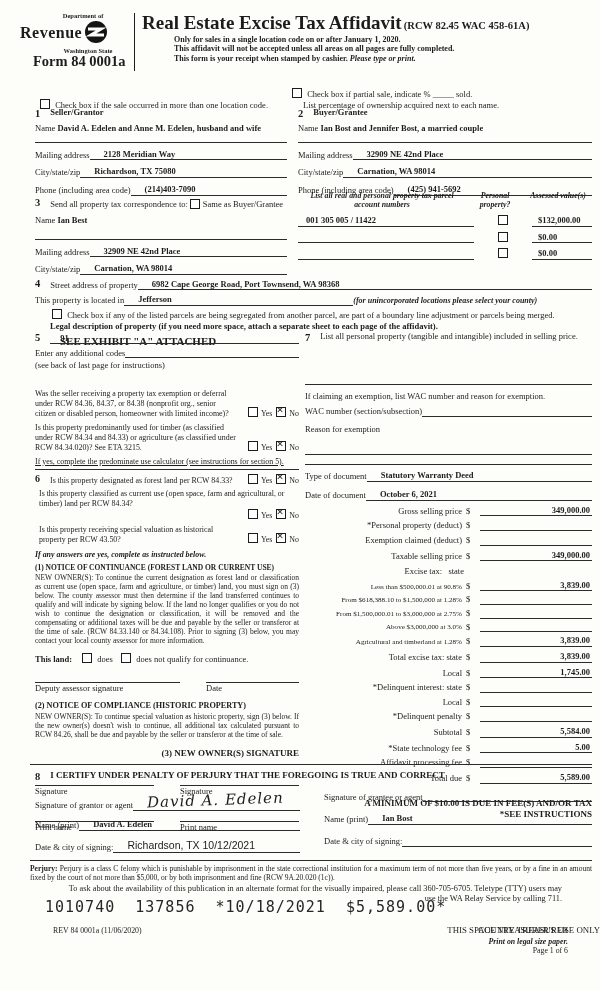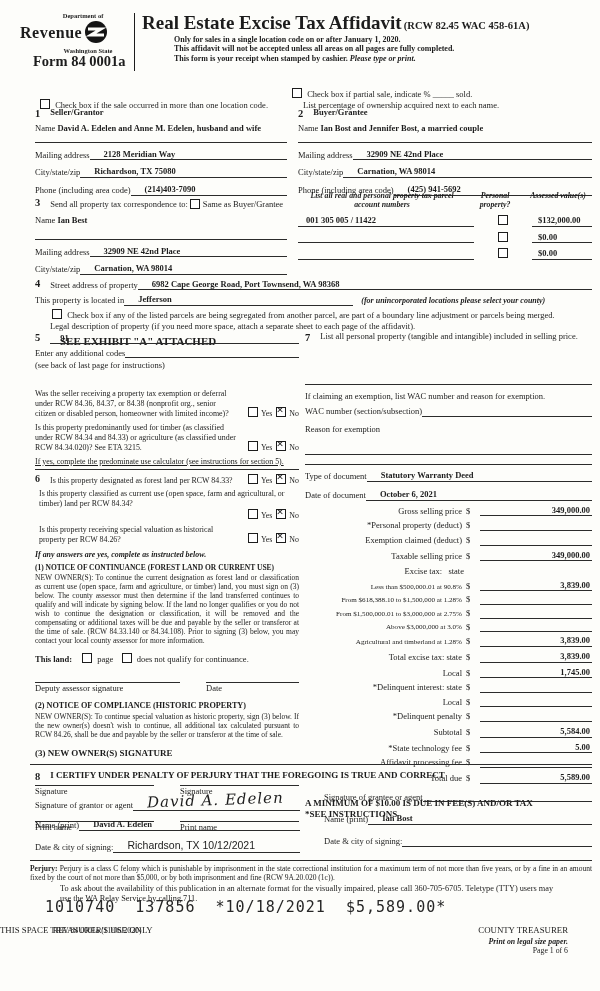--- a/index.html
+++ b/index.html
@@ -27,21 +27,21 @@
   .xs{font-size:7.5px;line-height:1.2;}
   .trow{display:flex;align-items:flex-end;margin-top:4px;}
   .tlabel{flex:1 1 auto;text-align:right;padding-right:4px;white-space:nowrap;}
   .tdollar{flex:0 0 14px;}
   .tval{flex:0 0 110px;border-bottom:1px solid #2b2b2b;text-align:right;font-weight:bold;
         padding-right:2px;min-height:9px;}
   .trow.small{font-size:7.1px;margin-top:3px;}
   .sig-pair{display:flex;gap:26px;}
   .sig-cell{flex:1;}
   .sig-line{border-top:1px solid #2b2b2b;margin-top:12px;}
-  .center{text-align:left;}
+  .center{text-align:right;}
   .handwrite{font-family:"DejaVu Serif",serif;font-style:italic;font-size:15px;letter-spacing:1px;
              display:inline-block;transform:rotate(-2deg);font-weight:normal;}
   .typed{font-family:"Liberation Sans","DejaVu Sans",sans-serif;font-size:10.5px;font-weight:normal;}
   .stamp{font-family:"DejaVu Sans Mono",monospace;font-size:15px;letter-spacing:1px;color:#262626;
          white-space:pre;}
   .parcel-head{display:flex;font-weight:bold;font-style:italic;font-size:7.8px;line-height:1.15;text-align:center;}
   .parcel-row{display:flex;align-items:flex-end;margin-top:5px;}
   .pr-num{flex:0 0 168px;border-bottom:1px solid #2b2b2b;font-weight:bold;padding-left:8px;min-height:10px;}
   .pr-cb{flex:0 0 58px;text-align:center;}
   .pr-val{flex:1;border-bottom:1px solid #2b2b2b;font-weight:bold;padding-left:6px;min-height:10px;}
@@ -193,27 +193,27 @@
 
   <div class="abs" style="left:35px;top:277px;width:557px;">
     <div class="frow" style="margin-top:0;">
       <span class="sec-num">4</span>
       <span class="flabel">Street address of property</span>
       <span class="fill">6982 Cape George Road, Port Townsend, WA  98368</span>
     </div>
     <div style="display:flex;align-items:flex-end;margin-top:4px;">
       <span class="flabel">This property is located in</span>
       <span class="fill" style="flex:0 0 215px;">Jefferson</span>
-      <span class="bi" style="margin-left:8px;font-size:8px;">(for unincorporated locations please select your county)</span>
+      <span class="bi" style="margin-left:0;font-size:8px;">(for unincorporated locations please select your county)</span>
     </div>
     <div style="margin-top:3px;padding-left:15px;">
       <span class="cb"></span>
       <span>Check box if any of the listed parcels are being segregated from another parcel, are part of a boundary line adjustment or parcels being merged.</span>
     </div>
-    <div style="margin-top:1px;padding-left:15px;">Legal description of property (if you need more space, attach a separate sheet to each page of the affidavit).</div>
+    <div style="margin-top:1px;padding-left:15px;font-weight:bold;">Legal description of property (if you need more space, attach a separate sheet to each page of the affidavit).</div>
     <div class="b" style="margin-top:3px;padding-left:25px;font-size:11px;">SEE EXHIBIT "A" ATTACHED</div>
   </div>
 
   <div class="abs" style="left:35px;top:331px;width:264px;">
     <div class="frow" style="margin-top:0;">
       <span class="sec-num">5</span>
       <span class="fill" style="padding-left:10px;">91</span>
     </div>
     <div class="frow" style="margin-top:3px;">
       <span class="flabel">Enter any additional codes</span>
@@ -251,35 +251,35 @@
 
     <div class="qrow sm" style="margin-top:4px;flex-direction:column;">
       <span class="qtext" style="padding-left:4px;">Is this property classified as current use (open space, farm and agricultural, or timber) land per RCW 84.34?</span>
       <span class="yn">
         <span class="cb"></span><span>Yes</span>
         <span class="cb"><span class="x">✕</span></span><span>No</span>
       </span>
     </div>
 
     <div class="qrow sm" style="margin-top:4px;">
-      <span class="qtext" style="padding-left:4px;">Is this property receiving special valuation as historical property per RCW 84.26?</span>
+      <span class="qtext" style="padding-left:4px;">Is this property receiving special valuation as historical property per RCW 43.50?</span>
       <span class="yn">
         <span class="cb"></span><span>Yes</span>
         <span class="cb"><span class="x">✕</span></span><span>No</span>
       </span>
     </div>
 
     <div class="bi sm" style="margin-top:5px;">If any answers are yes, complete as instructed below.</div>
     <div class="b xs" style="margin-top:3px;">(1) NOTICE OF CONTINUANCE (FOREST LAND OR CURRENT USE)</div>
     <div class="xs" style="margin-top:1px;text-align:justify;">NEW OWNER(S): To continue the current designation as forest land or classification as current use (open space, farm and agriculture, or timber) land, you must sign on (3) below.  The county assessor must then determine if the land transferred continues to qualify and will indicate by signing below.  If the land no longer qualifies or you do not wish to continue the designation or classification, it will be removed and the compensating or additional taxes will be due and payable by the seller or transferor at the time of sale.  (RCW 84.33.140 or 84.34.108). Prior to signing (3) below, you may contact your local county assessor for more information.</div>
 
     <div style="margin-top:8px;">
       <span class="b">This land:</span>
       <span class="cb" style="margin-left:8px;"></span>
-      <span>page</span>
+      <span>does</span>
       <span class="cb" style="margin-left:6px;"></span>
       <span>does not qualify for continuance.</span>
     </div>
 
     <div class="sig-pair" style="margin-top:6px;">
       <div class="sig-cell" style="flex:0 0 145px;">
         <div class="sig-line"></div>
         <div>Deputy assessor signature</div>
       </div>
       <div class="sig-cell">

